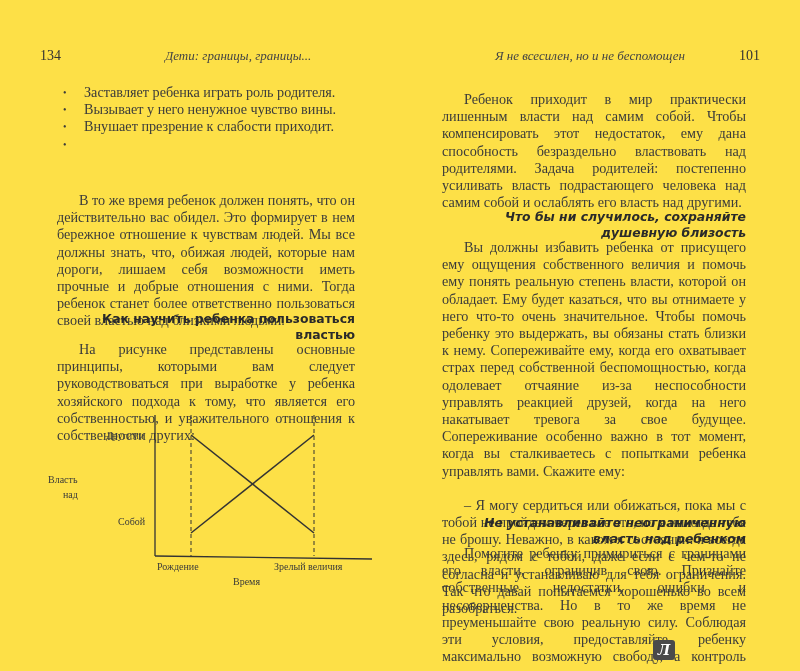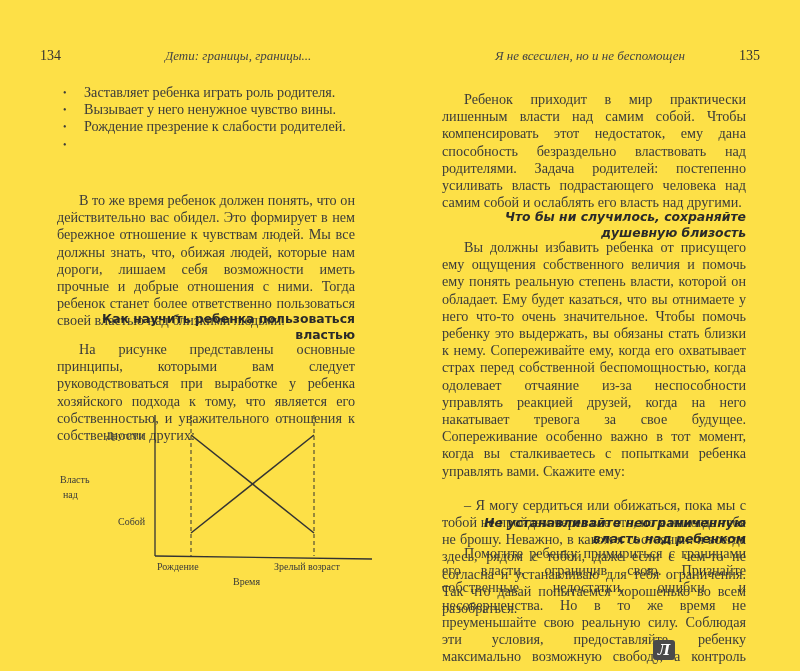--- a/index.html
+++ b/index.html
@@ -41,21 +41,21 @@
 <div class="spread">
 
   <div class="page page-left">
     <div class="pagenum" style="left:40px;">134</div>
     <div class="running-head header-title" style="left:165px;">Дети: границы, границы...</div>
 
     <div class="block text" style="left:60px; top:84px; width:312px;">
       <ul class="bullets">
         <li><span class="dot">•</span><span>Заставляет ребенка играть роль родителя.</span></li>
         <li><span class="dot">•</span><span>Вызывает у него ненужное чувство вины.</span></li>
-        <li><span class="dot">•</span><span>Рождение презрение к слабости родителей.</span></li>
+        <li><span class="dot">•</span><span>Внушает презрение к слабости приходит.</span></li>
         <li><span class="dot">•</span></li>
       </ul>
     </div>
 
     <div class="block text" style="left:40px; top:175px; width:332px;">
       <p class="para">В то же время ребенок должен понять, что он действительно вас обидел. Это формирует в нем бережное отношение к чувствам людей. Мы все должны знать, что, обижая людей, которые нам дороги, лишаем себя возможности иметь прочные и добрые отношения с ними. Тогда ребенок станет более ответственно пользоваться своей властью над близкими людьми.</p>
     </div>
 
     <div class="block" style="left:40px; top:294px; width:332px;">
       <p class="heading">Как научить ребенка пользоваться властью</p>
@@ -74,31 +74,31 @@
 
         <line x1="151" y1="5" x2="151" y2="146" stroke="#333" stroke-width="1" stroke-dasharray="4,3"></line>
         <line x1="274" y1="5" x2="274" y2="146" stroke="#333" stroke-width="1" stroke-dasharray="4,3"></line>
 
         <line x1="151" y1="25" x2="274" y2="123" stroke="#333" stroke-width="1.5"></line>
 
         <line x1="151" y1="123" x2="274" y2="25" stroke="#333" stroke-width="1.5"></line>
       </svg>
       <div class="dlabel" style="left:66px; top:18px;">Другими</div>
       <div class="dlabel" style="left:78px; top:104px;">Собой</div>
-      <div class="dlabel" style="left:20px; top:62px;">Власть</div>
+      <div class="dlabel" style="left:8px; top:62px;">Власть</div>
       <div class="dlabel" style="left:23px; top:77px;">над</div>
       <div class="dlabel" style="left:117px; top:149px;">Рождение</div>
-      <div class="dlabel" style="left:234px; top:149px;">Зрелый возраст</div>
+      <div class="dlabel" style="left:234px; top:149px;">Зрелый величия</div>
       <div class="dlabel" style="left:193px; top:164px;">Время</div>
     </div>
   </div>
 
   <div class="page page-right">
     <div class="running-head header-title" style="left:95px;font-style:italic;">Я не всесилен, но и не беспомощен</div>
-    <div class="pagenum" style="left:339px;">135</div>
+    <div class="pagenum" style="left:339px;">101</div>
 
     <div class="block text" style="left:25px; top:74px; width:338px;">
       <p class="para">Ребенок приходит в мир практически лишенным власти над самим собой. Чтобы компенсировать этот недостаток, ему дана способность безраздельно властвовать над родителями. Задача родителей: постепенно усиливать власть подрастающего человека над самим собой и ослаблять его власть над другими.</p>
     </div>
 
     <div class="block" style="left:25px; top:192px; width:338px;">
       <p class="heading italic">Что бы ни случилось, сохраняйте душевную близость</p>
     </div>
 
     <div class="block text" style="left:25px; top:222px; width:338px;">

